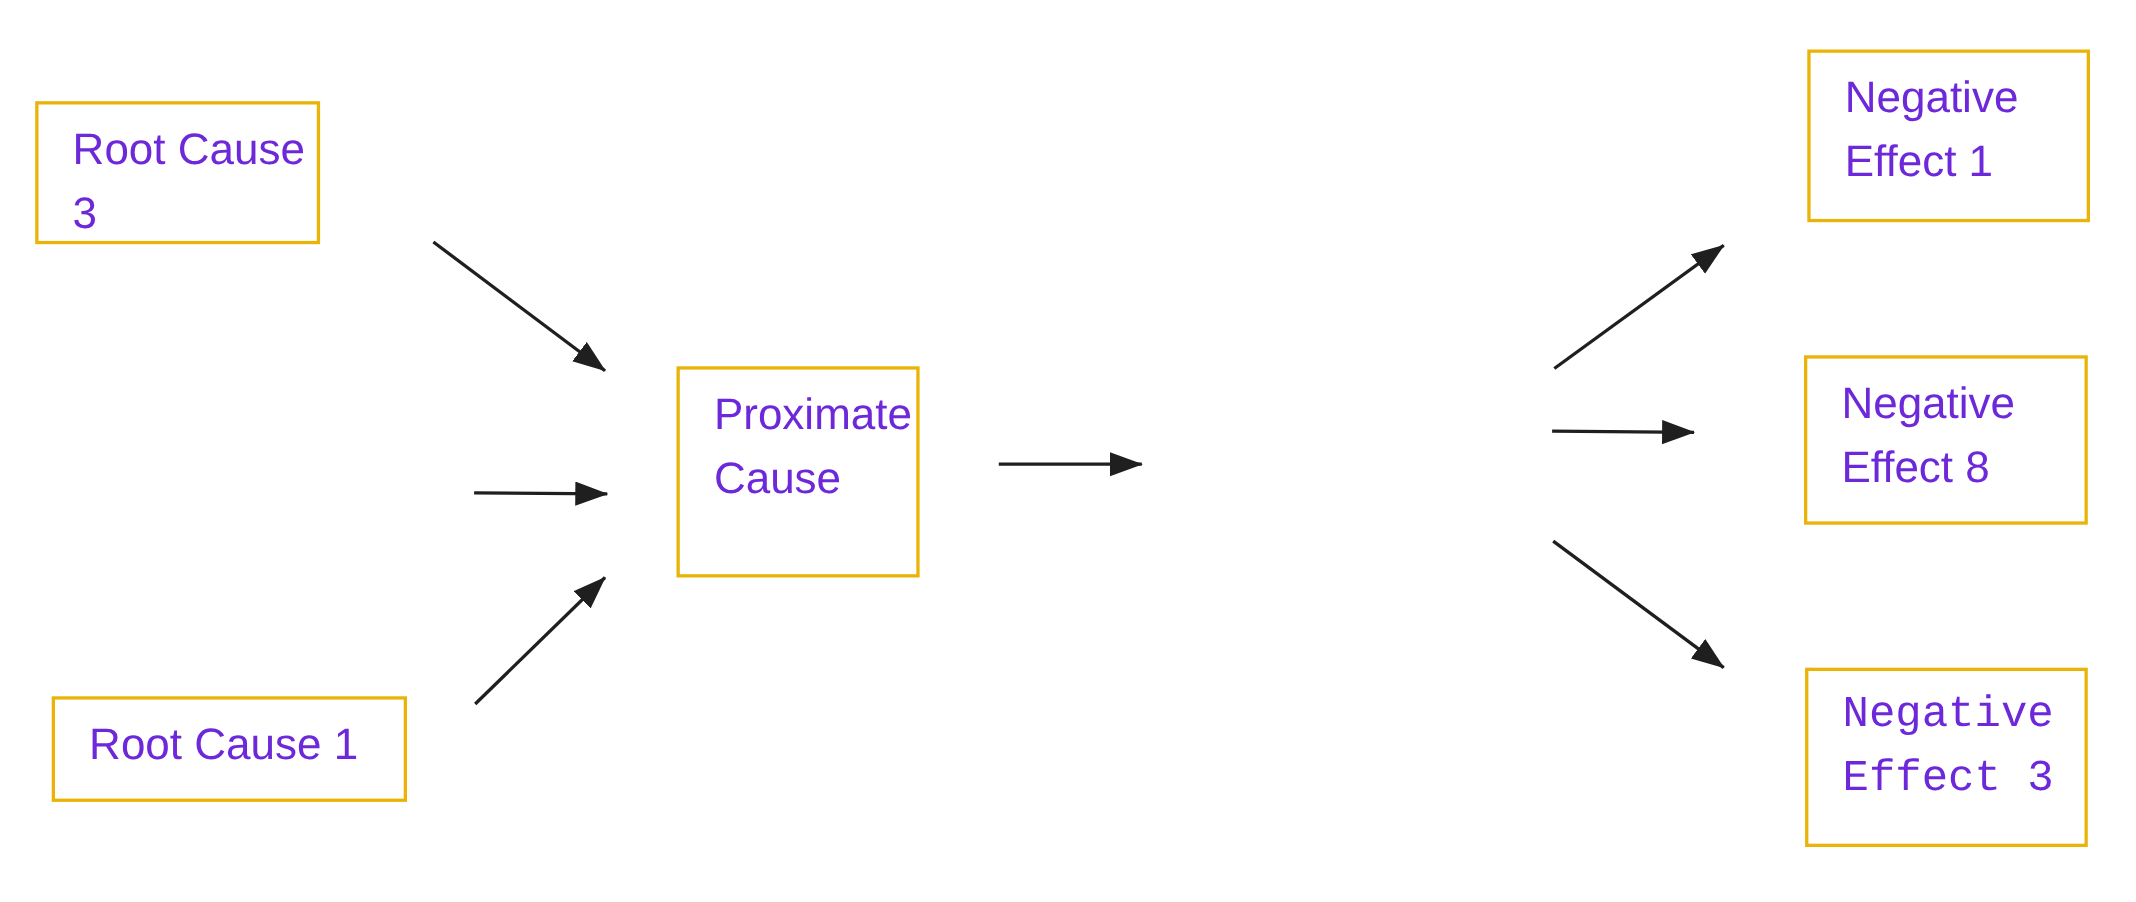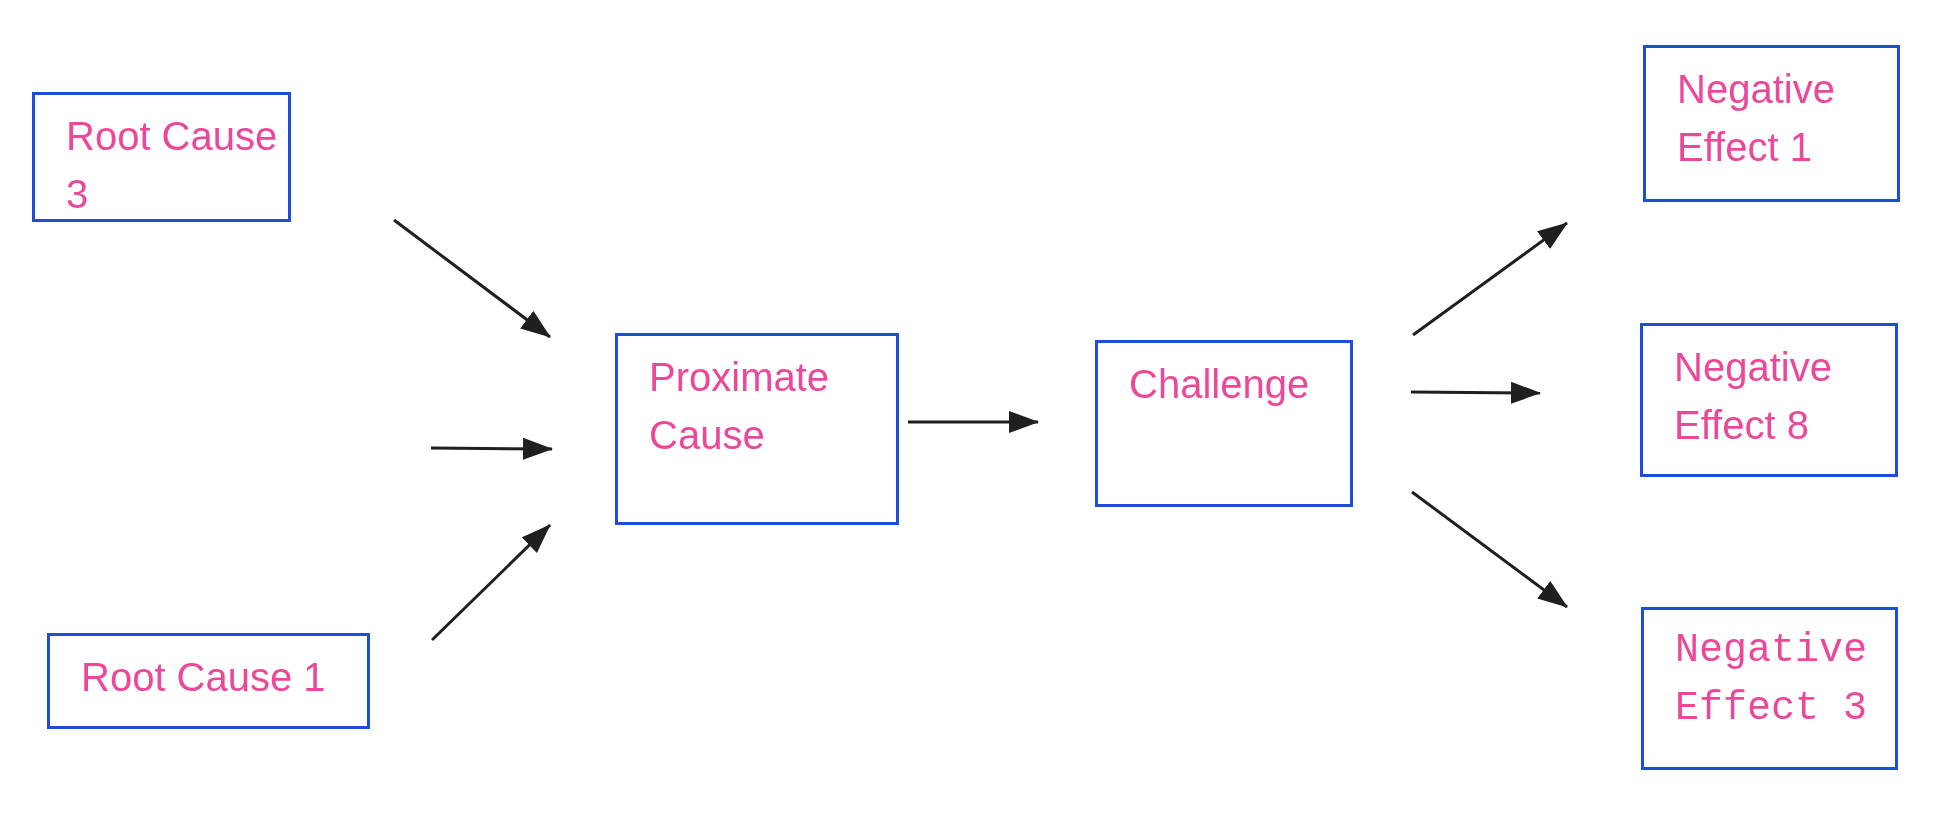--- a/index.html
+++ b/index.html
@@ -12,22 +12,22 @@
     width: 1942px;
     height: 820px;
     background: #ffffff;
     font-family: "Liberation Sans", sans-serif;
     overflow: hidden;
   }
   .node {
     position: absolute;
     box-sizing: border-box;
     background: #ffffff;
-    border: 3px solid #1d4ed8;
-    color: #ec4899;
+    border: 3px solid #eab308;
+    color: #6d28d9;
     font-size: 40px;
     line-height: 58px;
     padding: 12px 8px 0 31px;
     white-space: normal;
   }
   .arrow-layer {
     position: absolute;
     left: 0;
     top: 0;
     width: 1942px;
@@ -35,21 +35,21 @@
     pointer-events: none;
   }
   .arrow-layer line {
     stroke: #1f1f1f;
     stroke-width: 3;
   }
   
   #node-root-cause-3     { left: 32px;   top: 92px;  width: 259px; height: 130px; }
   #node-root-cause-2     { left: 47px;   top: 363px; width: 323px; height: 132px; }
   #node-root-cause-1     { left: 47px;   top: 633px; width: 323px; height: 96px; }
-  #node-proximate-cause  { left: 615px;  top: 333px; width: 284px; height: 192px; }
+  #node-proximate-cause  { left: 615px;  top: 333px; width: 221px; height: 192px; }
   #node-challenge        { left: 1095px; top: 340px; width: 258px; height: 167px; }
   #node-negative-effect-1{ left: 1643px; top: 45px;  width: 257px; height: 157px; }
   #node-negative-effect-2{ left: 1640px; top: 323px; width: 258px; height: 154px; }
   #node-negative-effect-3{ left: 1641px; top: 607px; width: 257px; height: 163px; font-family: Liberation Mono, monospace; }
 </style>
 </head>
 <body>
 
 <div id="canvas">
 
@@ -68,21 +68,20 @@
     <line x1="1412" y1="492" x2="1567" y2="607" marker-end="url(#arrowhead)"></line>
   </svg>
 
   <div class="node" id="node-root-cause-3">Root Cause 3</div>
 
 
   <div class="node" id="node-root-cause-1">Root Cause 1</div>
 
   <div class="node" id="node-proximate-cause">Proximate Cause</div>
 
-  <div class="node" id="node-challenge">Challenge</div>
 
   <div class="node" id="node-negative-effect-1">Negative Effect 1</div>
 
   <div class="node" id="node-negative-effect-2">Negative Effect 8</div>
 
   <div class="node" id="node-negative-effect-3">Negative Effect 3</div>
 
 </div>
 
 </body></html>

